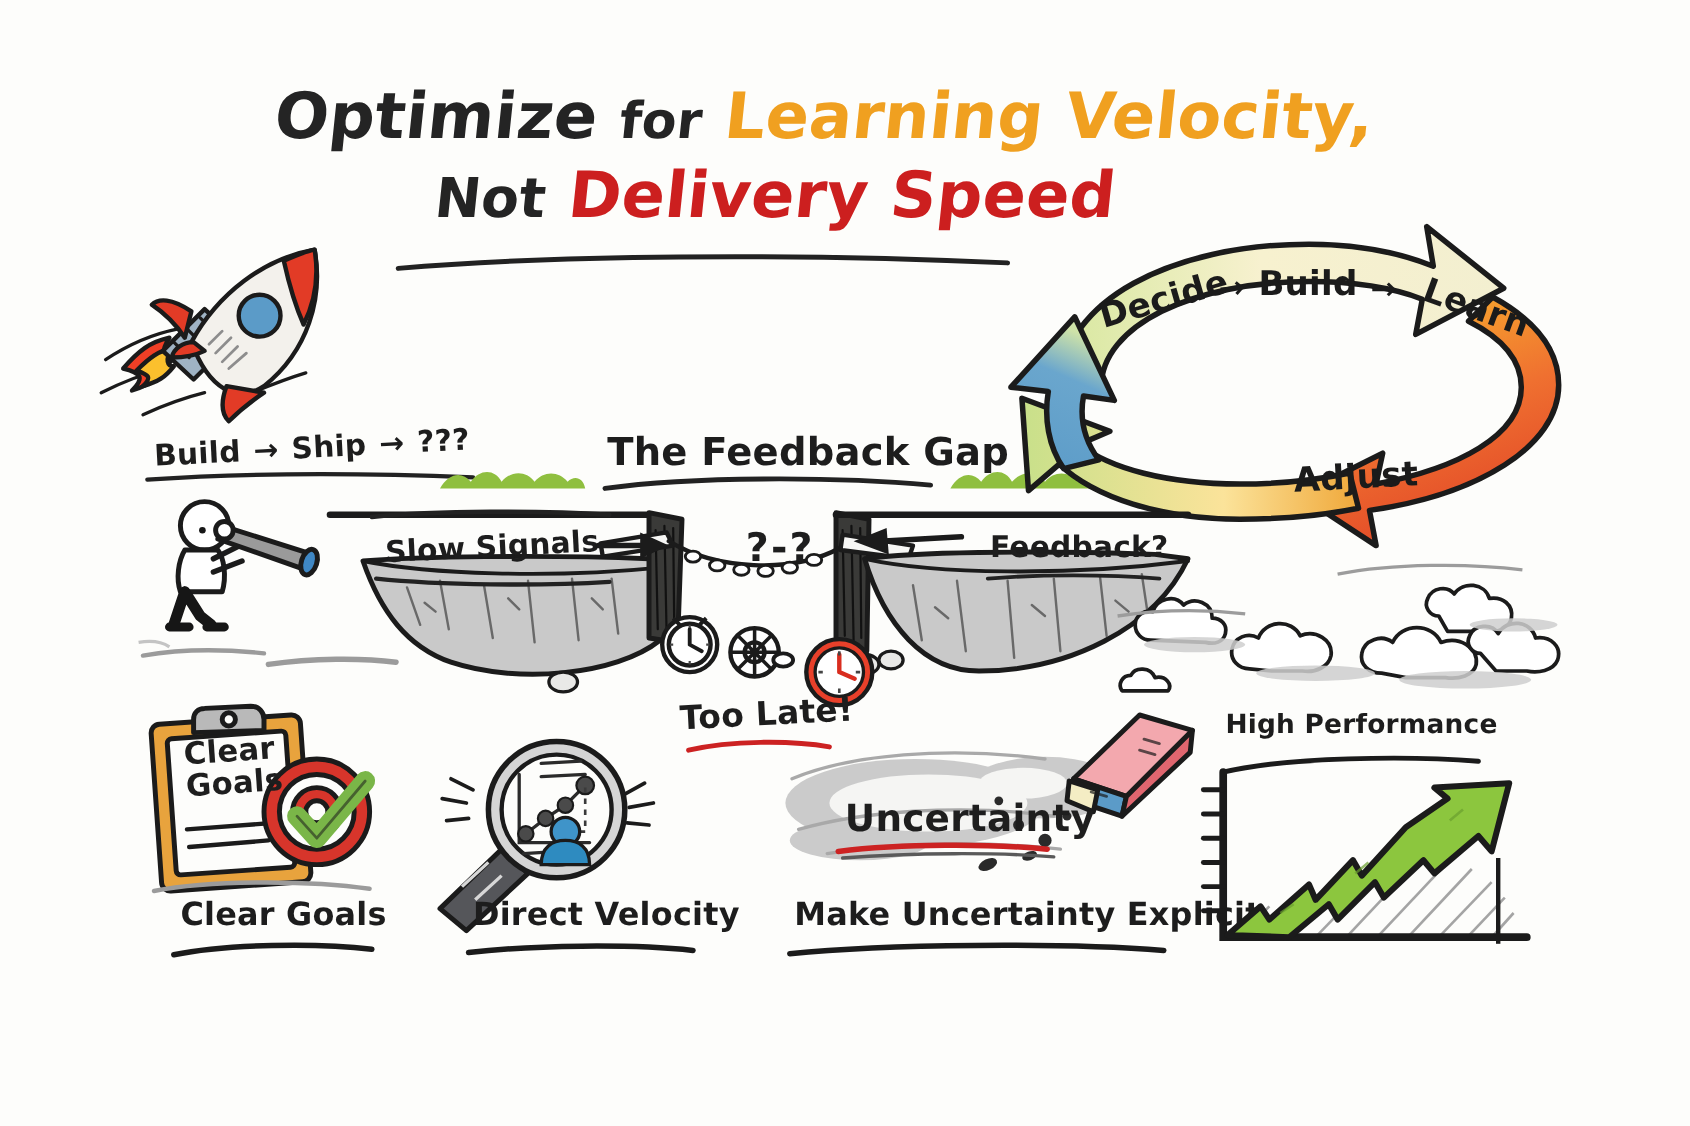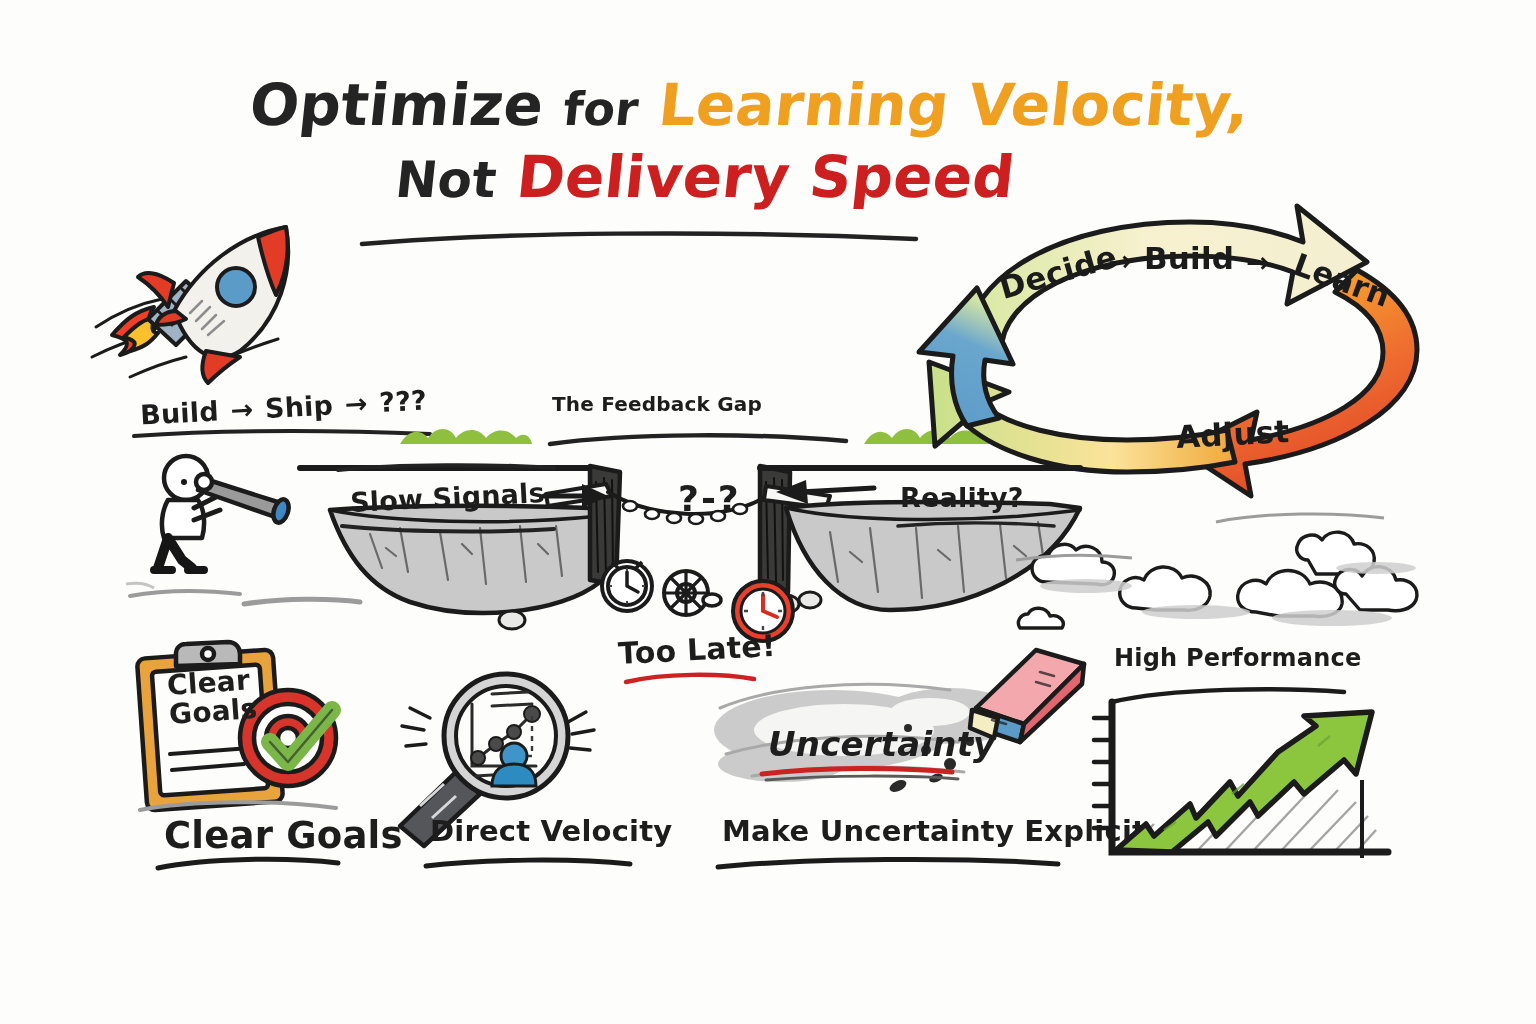--- a/index.html
+++ b/index.html
@@ -87,21 +87,21 @@
     <span class="lbl">Ship</span>
     <span class="lbl" style="margin:0 6px;">→</span>
     <span class="lbl">???</span>
   </div>
   <div class="abs" style="left:132px;top:428px;">
     <svg width="300" height="14" viewBox="0 0 300 14">
       <path d="M2,8 C90,2 200,2 298,6" stroke="#222" stroke-width="4" fill="none" stroke-linecap="round"></path>
     </svg>
   </div>
 
-  <div class="abs hand lbl" style="left:552px;top:392px;font-size:20px;">The Feedback Gap</div>
+  <div class="abs hand lbl" style="left:552px;top:392px;font-size:35px;">The Feedback Gap</div>
   <div class="abs" style="left:548px;top:432px;">
     <svg width="300" height="16" viewBox="0 0 300 16">
       <path d="M2,12 C80,1 210,1 298,9" stroke="#222" stroke-width="4.5" fill="none" stroke-linecap="round"></path>
     </svg>
   </div>
 
   <div class="abs" style="left:398px;top:424px;">
     <svg width="136" height="22" viewBox="0 0 136 22">
       <path d="M2,20 C10,6 22,4 30,14 C38,2 52,2 58,14 C66,4 80,3 88,14 C96,4 110,4 118,14 C124,8 132,10 134,20 Z" fill="#8fbf3f"></path>
     </svg>
@@ -280,21 +280,21 @@
 
   <div class="abs" style="left:542px;top:480px;">
     <svg width="70" height="34" viewBox="0 0 70 34">
       <path d="M2,16 L46,16" stroke="#1b1b1b" stroke-width="5" fill="none" stroke-linecap="round"></path>
       <path d="M40,4 L66,16 L40,28 Z" fill="#1b1b1b"></path>
     </svg>
   </div>
 
   <div class="abs hand" style="left:678px;top:478px;font-size:36px;letter-spacing:2px;">?-?</div>
 
-  <div class="abs hand lbl" style="left:900px;top:482px;">Reality?</div>
+  <div class="abs hand lbl" style="left:900px;top:482px;">Feedback?</div>
   <div class="abs" style="left:896px;top:520px;">
     <svg width="160" height="12" viewBox="0 0 160 12">
       <path d="M2,6 C50,2 110,2 158,6" stroke="#222" stroke-width="3.5" fill="none" stroke-linecap="round"></path>
     </svg>
   </div>
 
   <div class="abs" style="left:766px;top:478px;">
     <svg width="110" height="30" viewBox="0 0 110 30">
       <path d="M34,14 L108,10" stroke="#1b1b1b" stroke-width="5" fill="none" stroke-linecap="round"></path>
       <path d="M40,2 L10,14 L42,26 Z" fill="#1b1b1b"></path>
@@ -394,21 +394,21 @@
       <path d="M140,112 L158,132 L202,80" stroke="#1b1b1b" stroke-width="2.5" fill="none" stroke-linecap="round" stroke-linejoin="round" opacity=".55"></path>
 
       <path d="M10,180 C60,170 150,170 206,178" stroke="#9b9b9b" stroke-width="4" fill="none" stroke-linecap="round"></path>
     </svg>
   </div>
 
   <div class="abs hand rot-n4" style="left:168px;top:668px;font-size:28px;line-height:1.05;">
     <div>Clear</div>
     <div>Goals</div>
   </div>
-  <div class="abs hand lbl" style="left:164px;top:814px;font-size:37px;">Clear Goals</div>
+  <div class="abs hand lbl" style="left:164px;top:814px;font-size:29px;">Clear Goals</div>
   <div class="abs" style="left:156px;top:856px;">
     <svg width="184" height="16" viewBox="0 0 184 16">
       <path d="M2,12 C50,2 132,1 182,7" stroke="#1b1b1b" stroke-width="5" fill="none" stroke-linecap="round"></path>
     </svg>
   </div>
 
   <div class="abs" style="left:380px;top:660px;">
     <svg width="230" height="180" viewBox="0 0 230 180">
 
       <g stroke="#1b1b1b" stroke-width="3.4" fill="none" stroke-linecap="round">
@@ -488,21 +488,21 @@
         <path d="M10,72 L36,80 L32,100 L8,90 Z" fill="#f4edc4"></path>
       </g>
       <g stroke="#1b1b1b" stroke-width="2.6" fill="none" stroke-linecap="round" opacity=".7">
         <path d="M78,34 L92,38"></path>
           <path d="M74,44 L88,48"></path>
           <path d="M30,82 L44,86"></path>
       </g>
     </svg>
   </div>
 
-  <div class="abs hand" style="left:768px;top:724px;font-size:34px;font-style:italic;">Uncertainty</div>
+  <div class="abs hand" style="left:768px;top:724px;font-size:34px;">Uncertainty</div>
   <div class="abs" style="left:760px;top:766px;">
     <svg width="200" height="18" viewBox="0 0 200 18">
       <path d="M2,8 C60,1 140,1 192,6" stroke="#cc2222" stroke-width="5" fill="none" stroke-linecap="round"></path>
       <path d="M6,14 C70,9 150,9 198,13" stroke="#5a5a5a" stroke-width="3" fill="none" stroke-linecap="round"></path>
     </svg>
   </div>
   <div class="abs hand lbl" style="left:722px;top:814px;font-size:29px;">Make Uncertainty Explicit</div>
   <div class="abs" style="left:716px;top:856px;">
     <svg width="344" height="16" viewBox="0 0 344 16">
       <path d="M2,11 C90,2 250,1 342,8" stroke="#1b1b1b" stroke-width="5" fill="none" stroke-linecap="round"></path>

